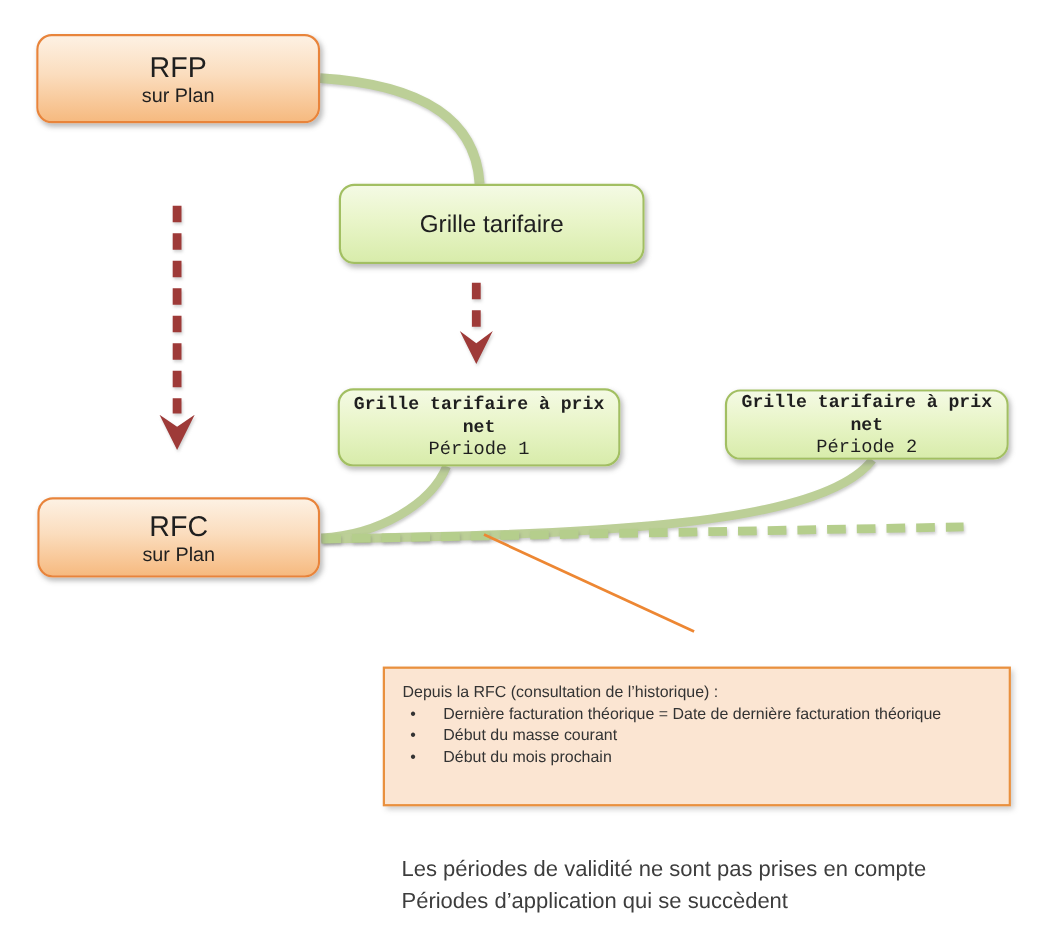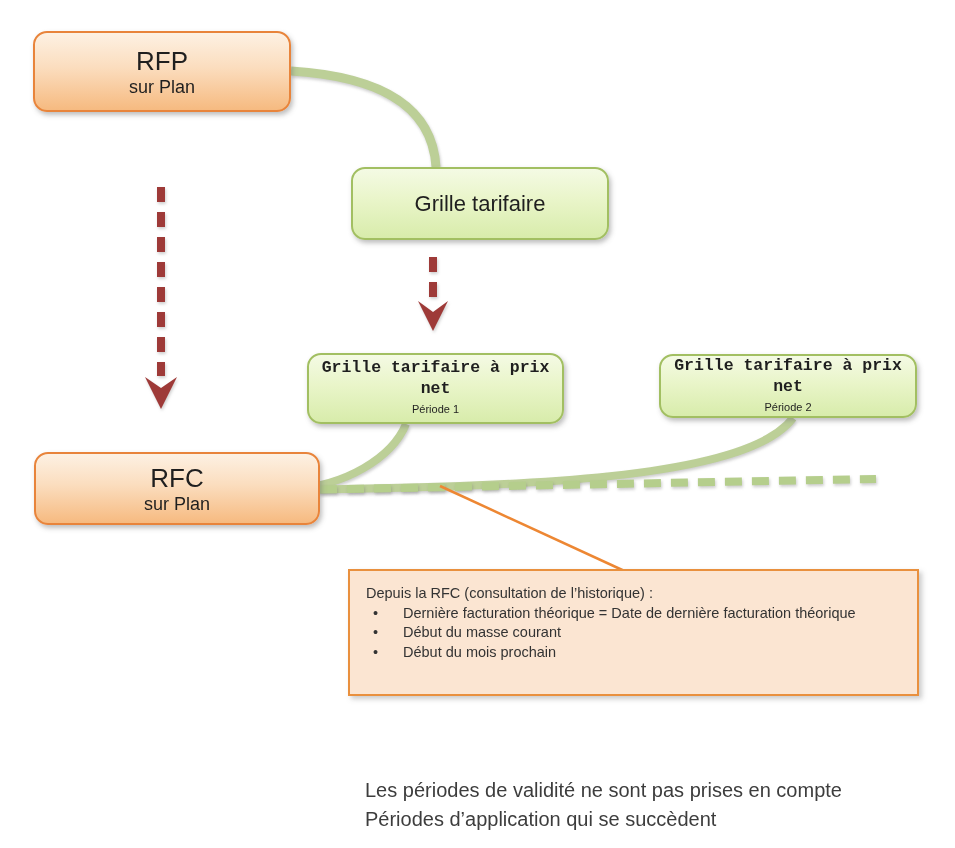--- a/index.html
+++ b/index.html
@@ -21,30 +21,30 @@
     border:2.5px solid #E8843B;
   }
   .node.green{
     background:linear-gradient(180deg,#F4FAE4 0%,#E9F5C9 45%,#D8ECAB 100%);
     border:2px solid #A2BF62;
   }
   .node .title-lg{font-size:26px;line-height:30px;color:#1f1f1f;}
   .node .subtitle{font-size:18px;line-height:22px;color:#1f1f1f;}
   .node .title-md{font-size:22px;line-height:26px;color:#1f1f1f;}
   .node .title-sm{font-size:16.5px;line-height:21px;font-weight:bold;color:#1f1f1f;font-family:Liberation Mono, monospace;}
-  .node .subtitle-sm{font-size:11px;line-height:21px;color:#1f1f1f;}
+  .node .subtitle-sm{font-size:17px;line-height:21px;color:#1f1f1f;font-family:Liberation Mono, monospace;}
 
   #node-rfp{left:33px;top:31px;width:258px;height:81px;}
-  #node-grille{left:308px;top:167px;width:258px;height:73px;margin-left:43px;}
+  #node-grille{left:308px;top:167px;width:278px;height:73px;}
   #node-periode1{left:307px;top:353px;width:257px;height:71px;}
   #node-periode2{left:659px;top:354px;width:258px;height:64px;}
-  #node-rfc{left:34px;top:452px;width:286px;height:73px;}
+  #node-rfc{left:34px;top:452px;width:257px;height:73px;}
 
   .callout{
-    position:absolute;z-index:2;left:348px;top:569px;width:571px;height:127px;
+    position:absolute;z-index:2;left:348px;top:606px;width:571px;height:127px;
     box-sizing:border-box;background:#FBE5D2;border:2px solid #E9903E;
     box-shadow:3px 3px 5px rgba(140,140,140,0.45);
     padding:13px 16px 10px 16px;font-size:14.5px;line-height:19.5px;color:#333333;
   }
   .callout .bullet-row{display:flex;}
   .callout .bullet-glyph{width:30px;flex:0 0 30px;text-align:left;padding-left:7px;}
   .footer-note{
     position:absolute;z-index:2;left:365px;top:776px;
     font-size:20px;line-height:29px;color:#3d3d3d;
   }

